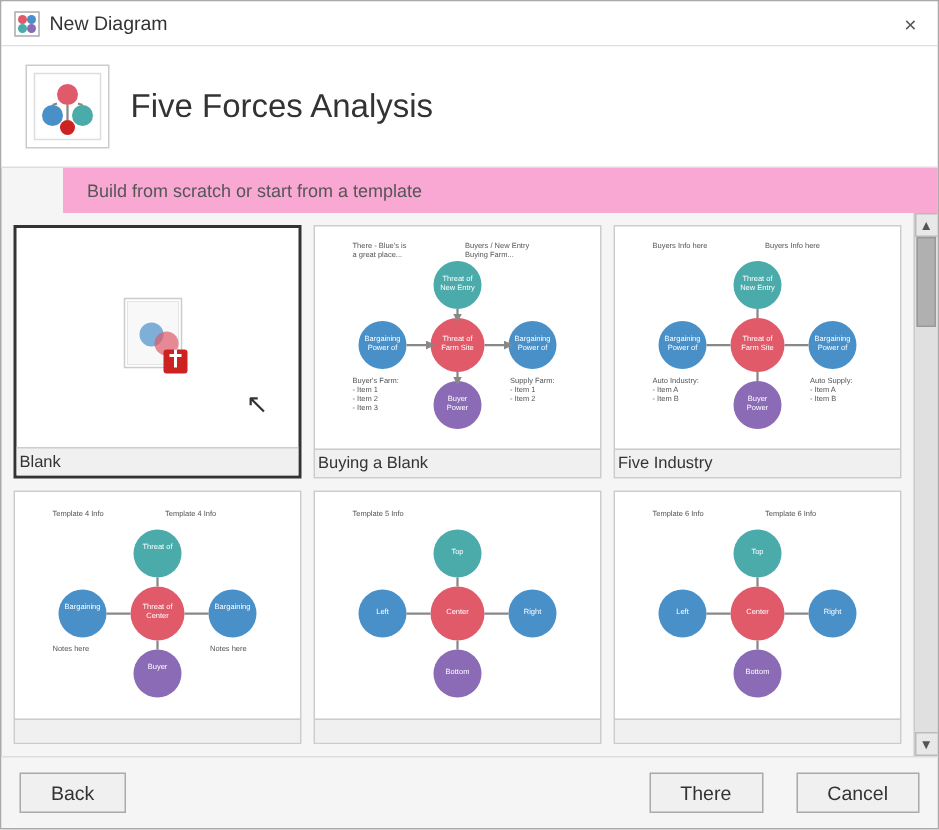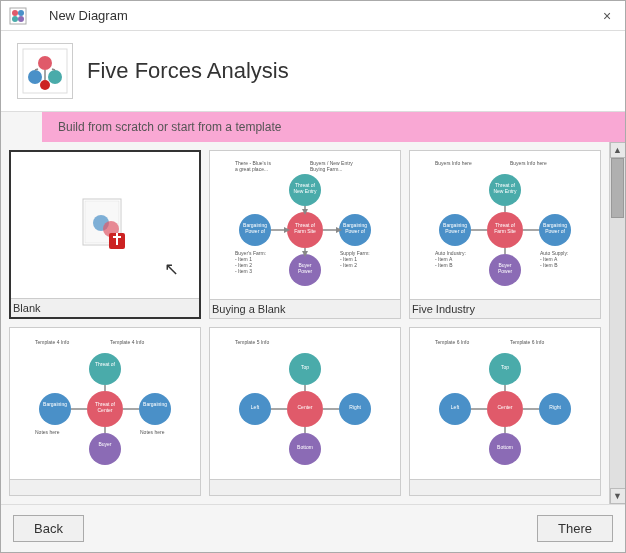--- a/index.html
+++ b/index.html
@@ -23,21 +23,20 @@
       display: flex;
       flex-direction: column;
     }
     .title-bar {
       background: #fff;
       border-bottom: 1px solid #ddd;
       display: flex;
       align-items: center;
       padding: 4px 8px;
       height: 30px;
-      gap: 16px;
     }
     .title-bar-icon {
       width: 18px;
       height: 18px;
       margin-right: 6px;
     }
     .title-bar-text {
       font-size: 13px;
       font-weight: normal;
       flex: 1;
@@ -424,14 +423,15 @@
         <div class="scrollbar-thumb"></div>
       </div>
       <div class="scrollbar-arrow">▼</div>
     </div>
   </div>
 
   <div class="footer">
     <button class="btn">Back</button>
     <div class="spacer"></div>
     <button class="btn btn-primary">There</button>
+    <button class="btn">Cancel</button>
   </div>
 </div>
 
 </body></html>

